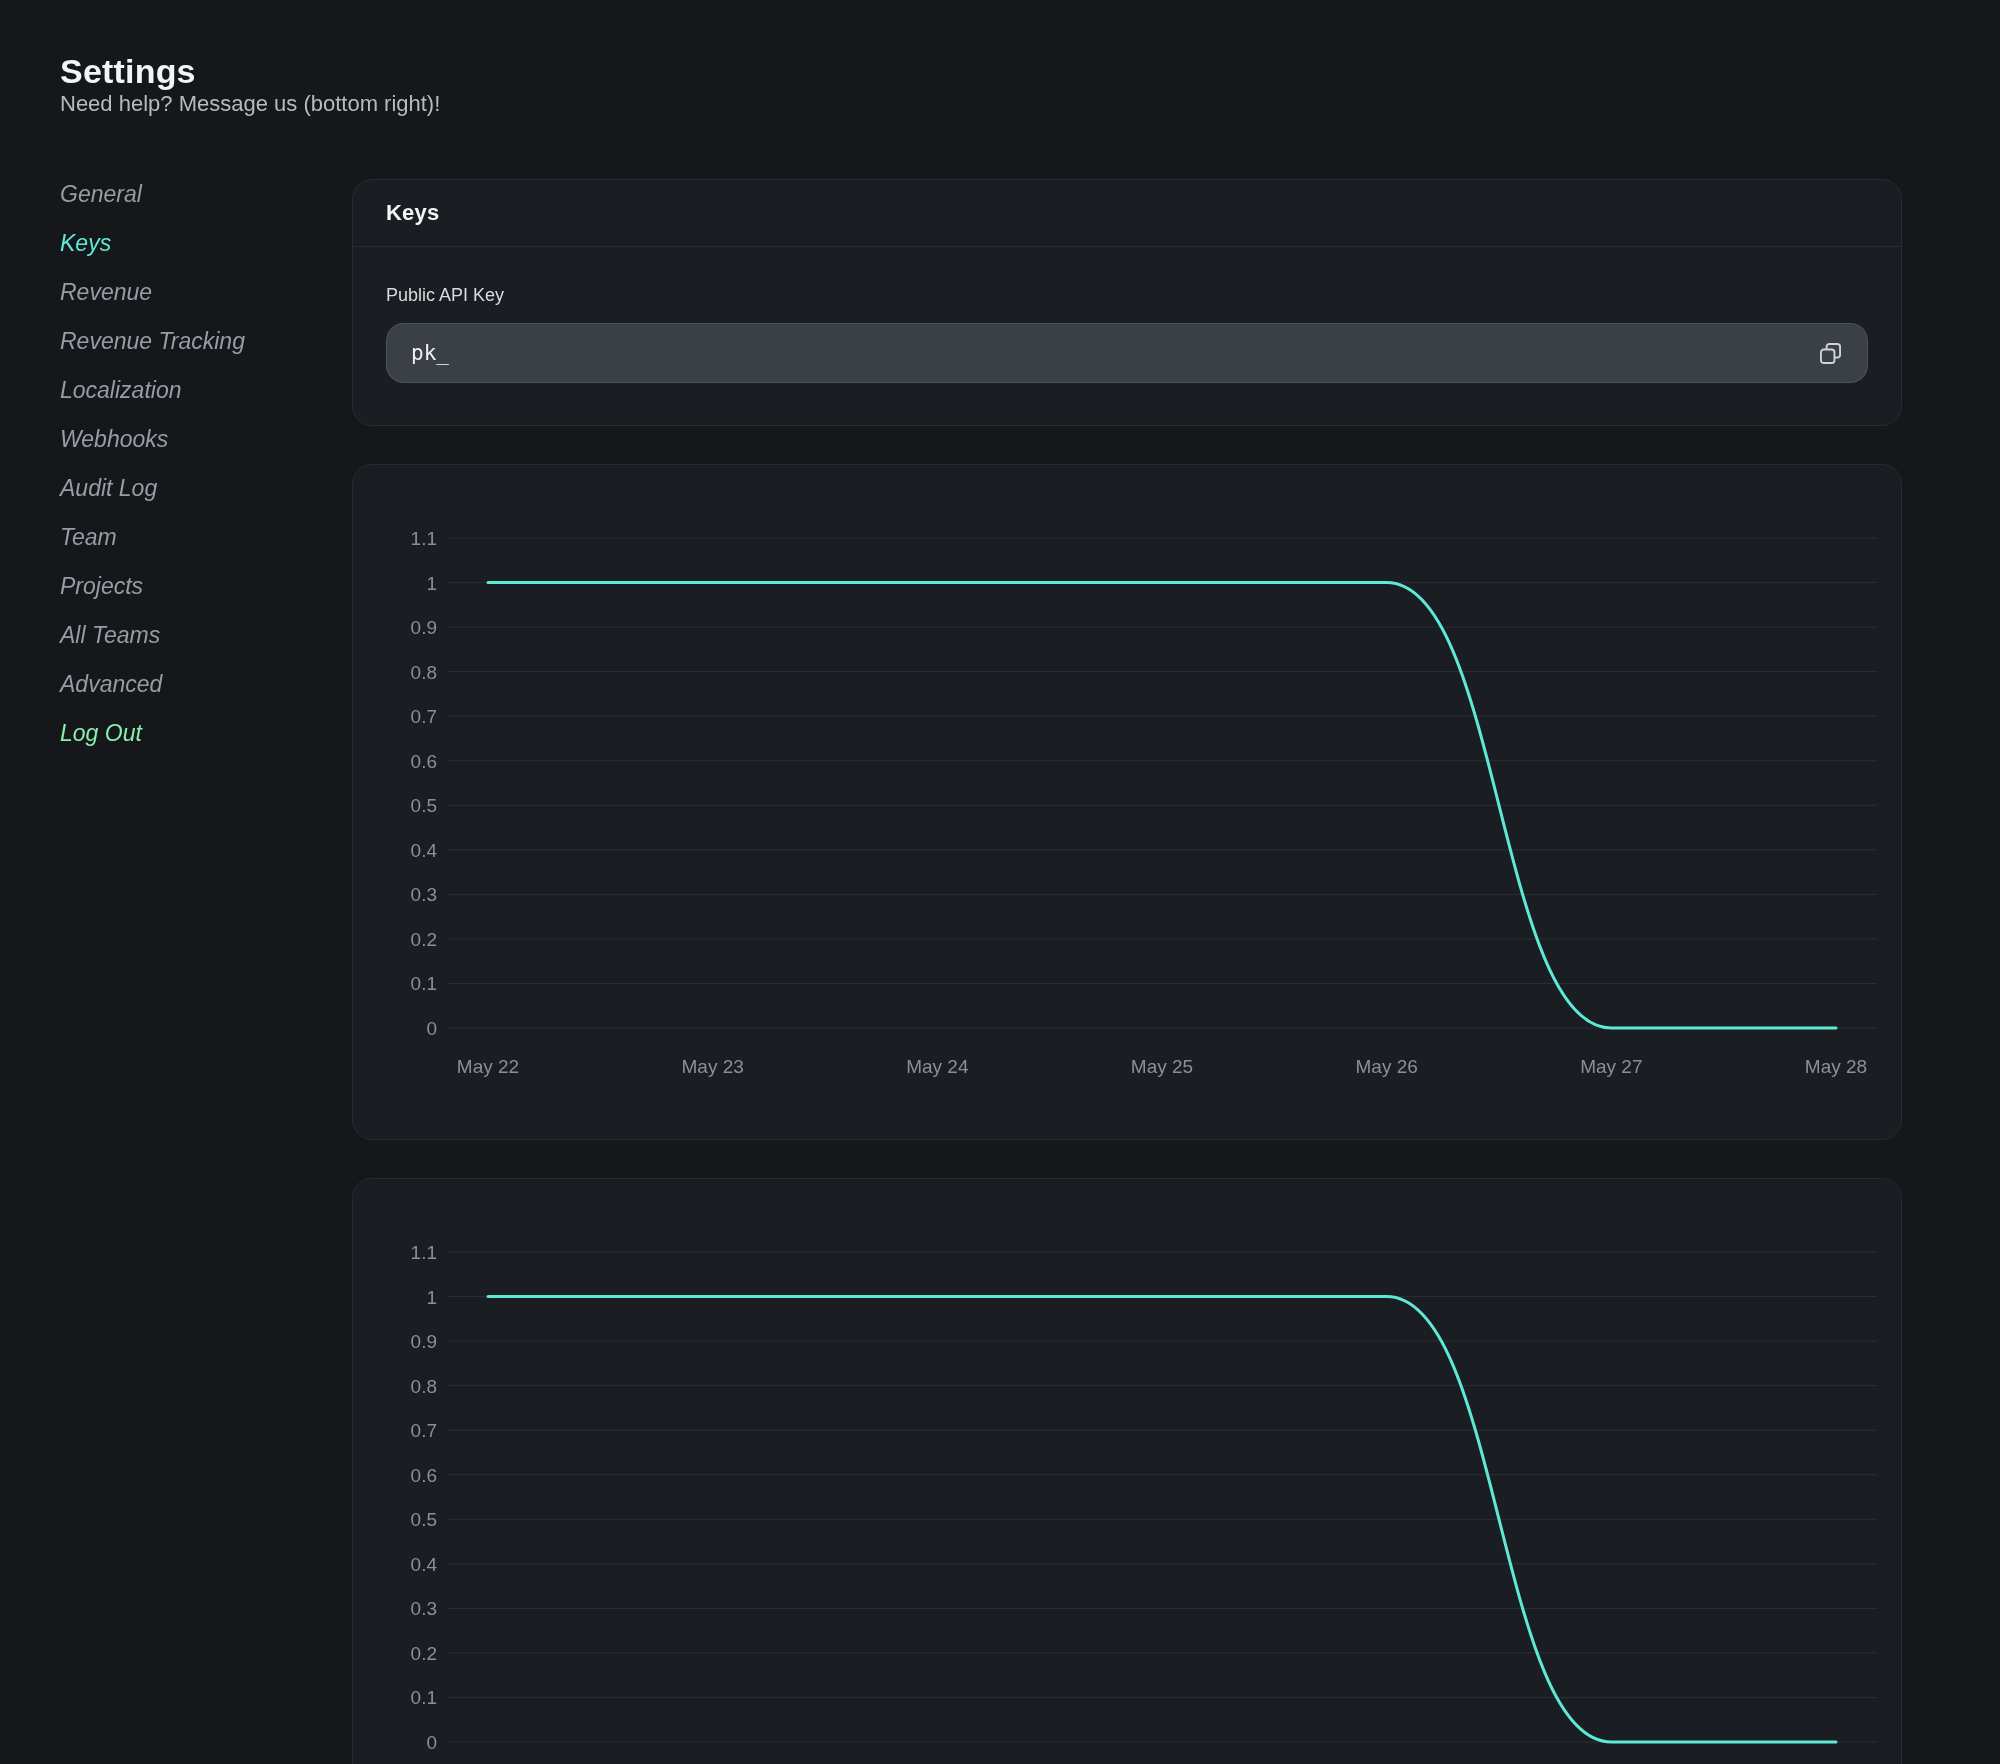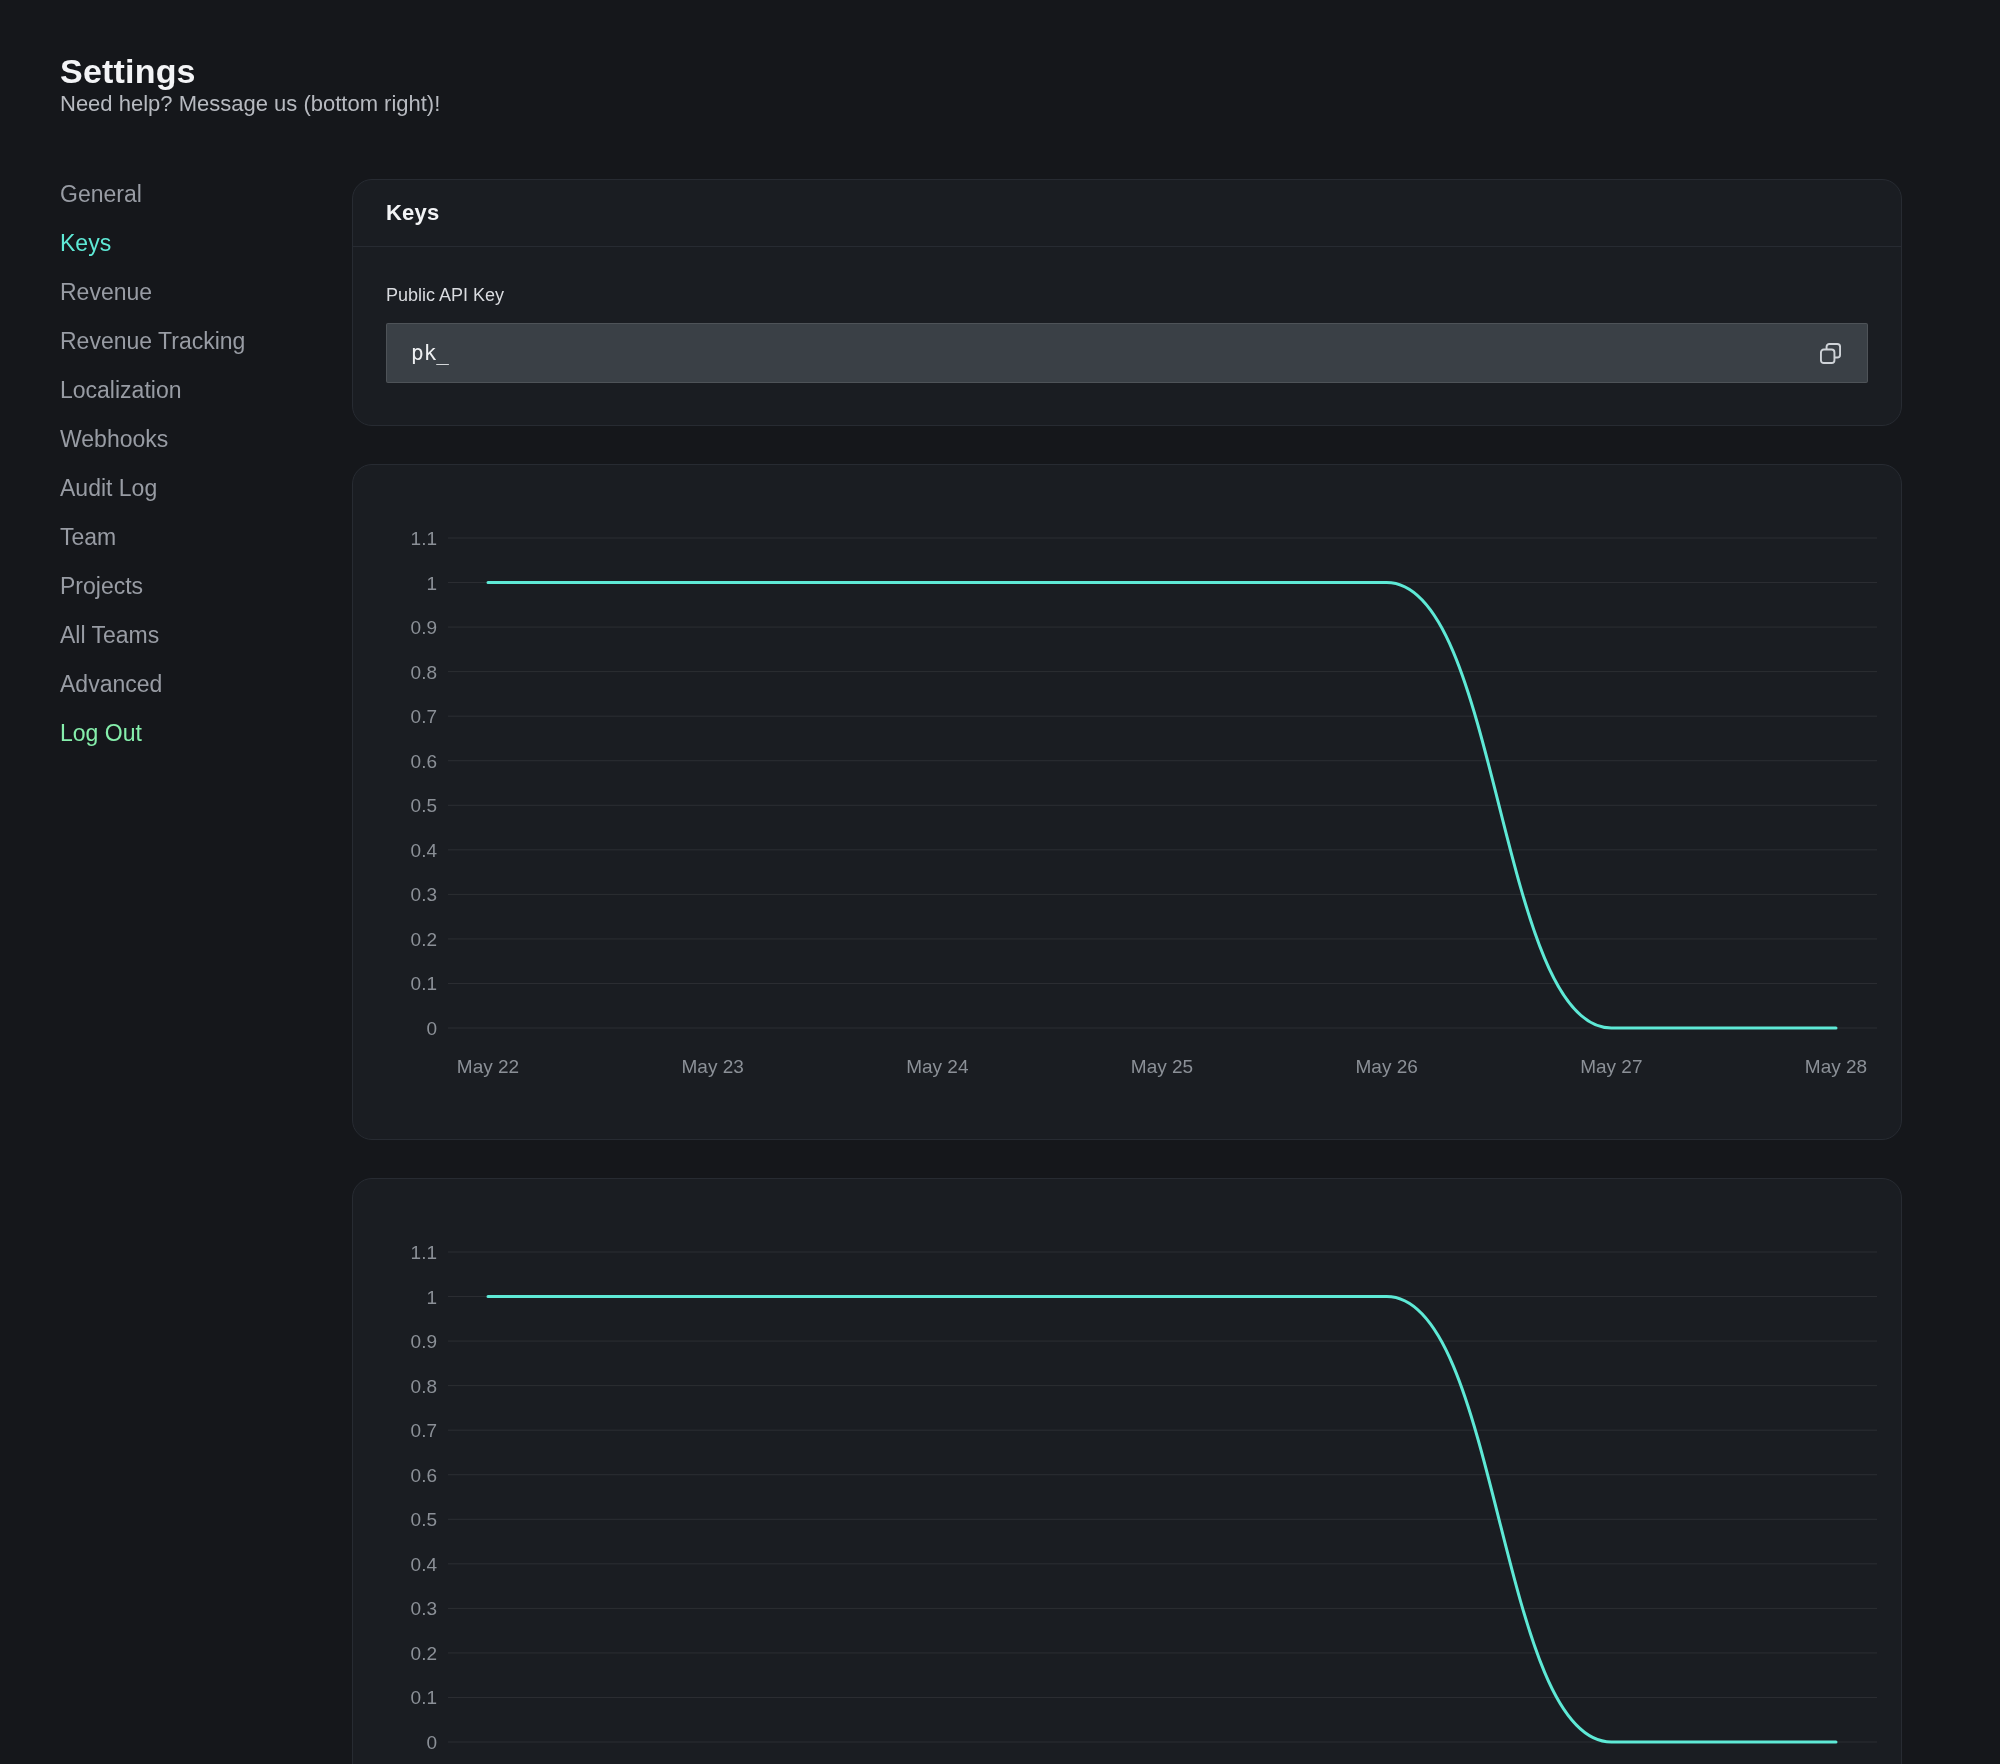--- a/index.html
+++ b/index.html
@@ -20,21 +20,21 @@
     overflow:hidden;
     font-family:"Liberation Sans", sans-serif;
     color:var(--text);
     position:relative;
   }
   .page{padding:52px 98px 0 60px;}
   h1.page-title{font-size:34px;font-weight:700;letter-spacing:.2px;}
   p.page-subtitle{margin-top:0;font-size:22px;color:var(--subtitle);}
   .layout{display:flex;margin-top:62px;align-items:flex-start;}
   
-  .sidebar{width:292px;flex:none;padding-top:2px;}
+  .sidebar{width:292px;flex:none;padding-top:2px;font-style:italic;}
   .nav-item{
     display:block;
     font-size:23px;
     line-height:27px;
     margin-bottom:22px;
     color:var(--muted);
     cursor:pointer;
     text-decoration:none;
   }
   .nav-item.active{color:#5ee9d6;}
@@ -52,21 +52,21 @@
     padding:20px 33px;
     border-bottom:1px solid var(--border);
   }
   .card-header h2{font-size:22px;font-weight:600;letter-spacing:.2px;}
   .card-body{padding:38px 33px 42px 33px;}
   .field-label{display:block;font-size:18px;color:#d9dbdf;margin-bottom:17px;}
   .key-input{
     height:60px;
     background:var(--input-bg);
     border:1px solid rgba(255,255,255,0.10);
-    border-radius:2px;
+    border-radius:18px;
     display:flex;align-items:center;justify-content:space-between;
     padding:0 22px 0 24px;
     cursor:text;
   }
   .key-value{
     font-family:"DejaVu Sans Mono", monospace;
     font-size:21px;color:var(--input-text);
   }
   .copy-btn{
     background:none;border:none;cursor:pointer;

